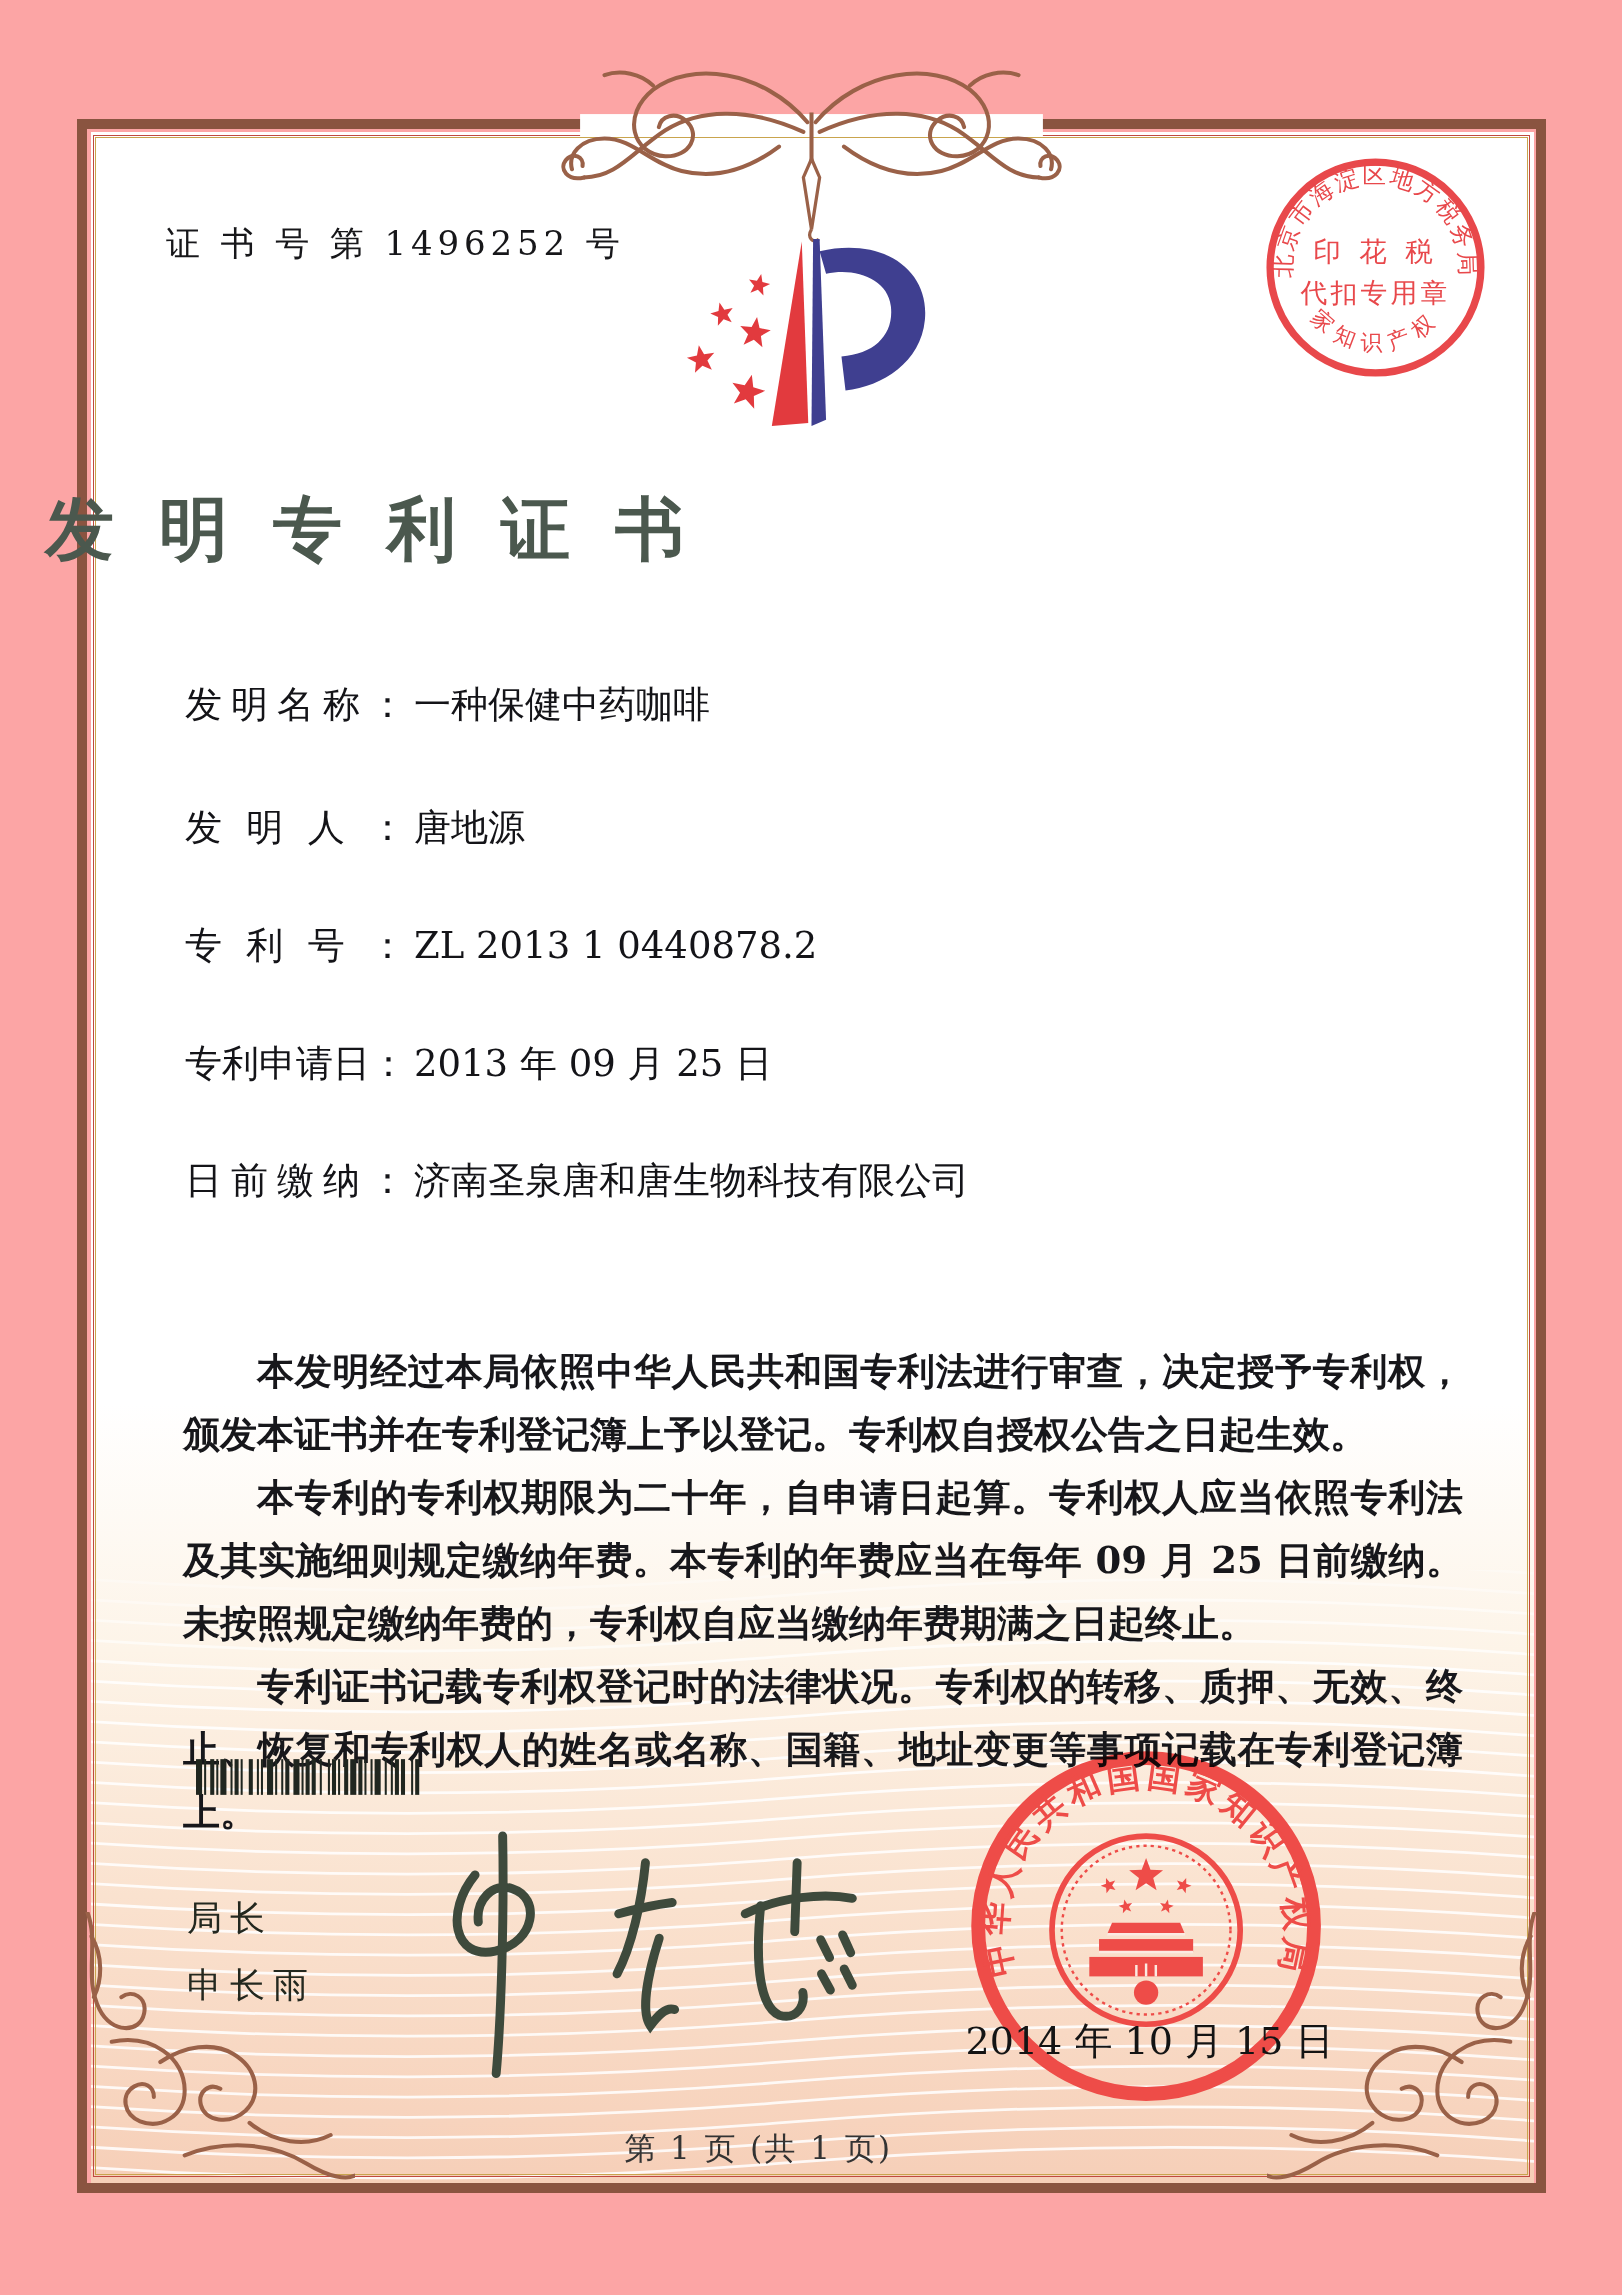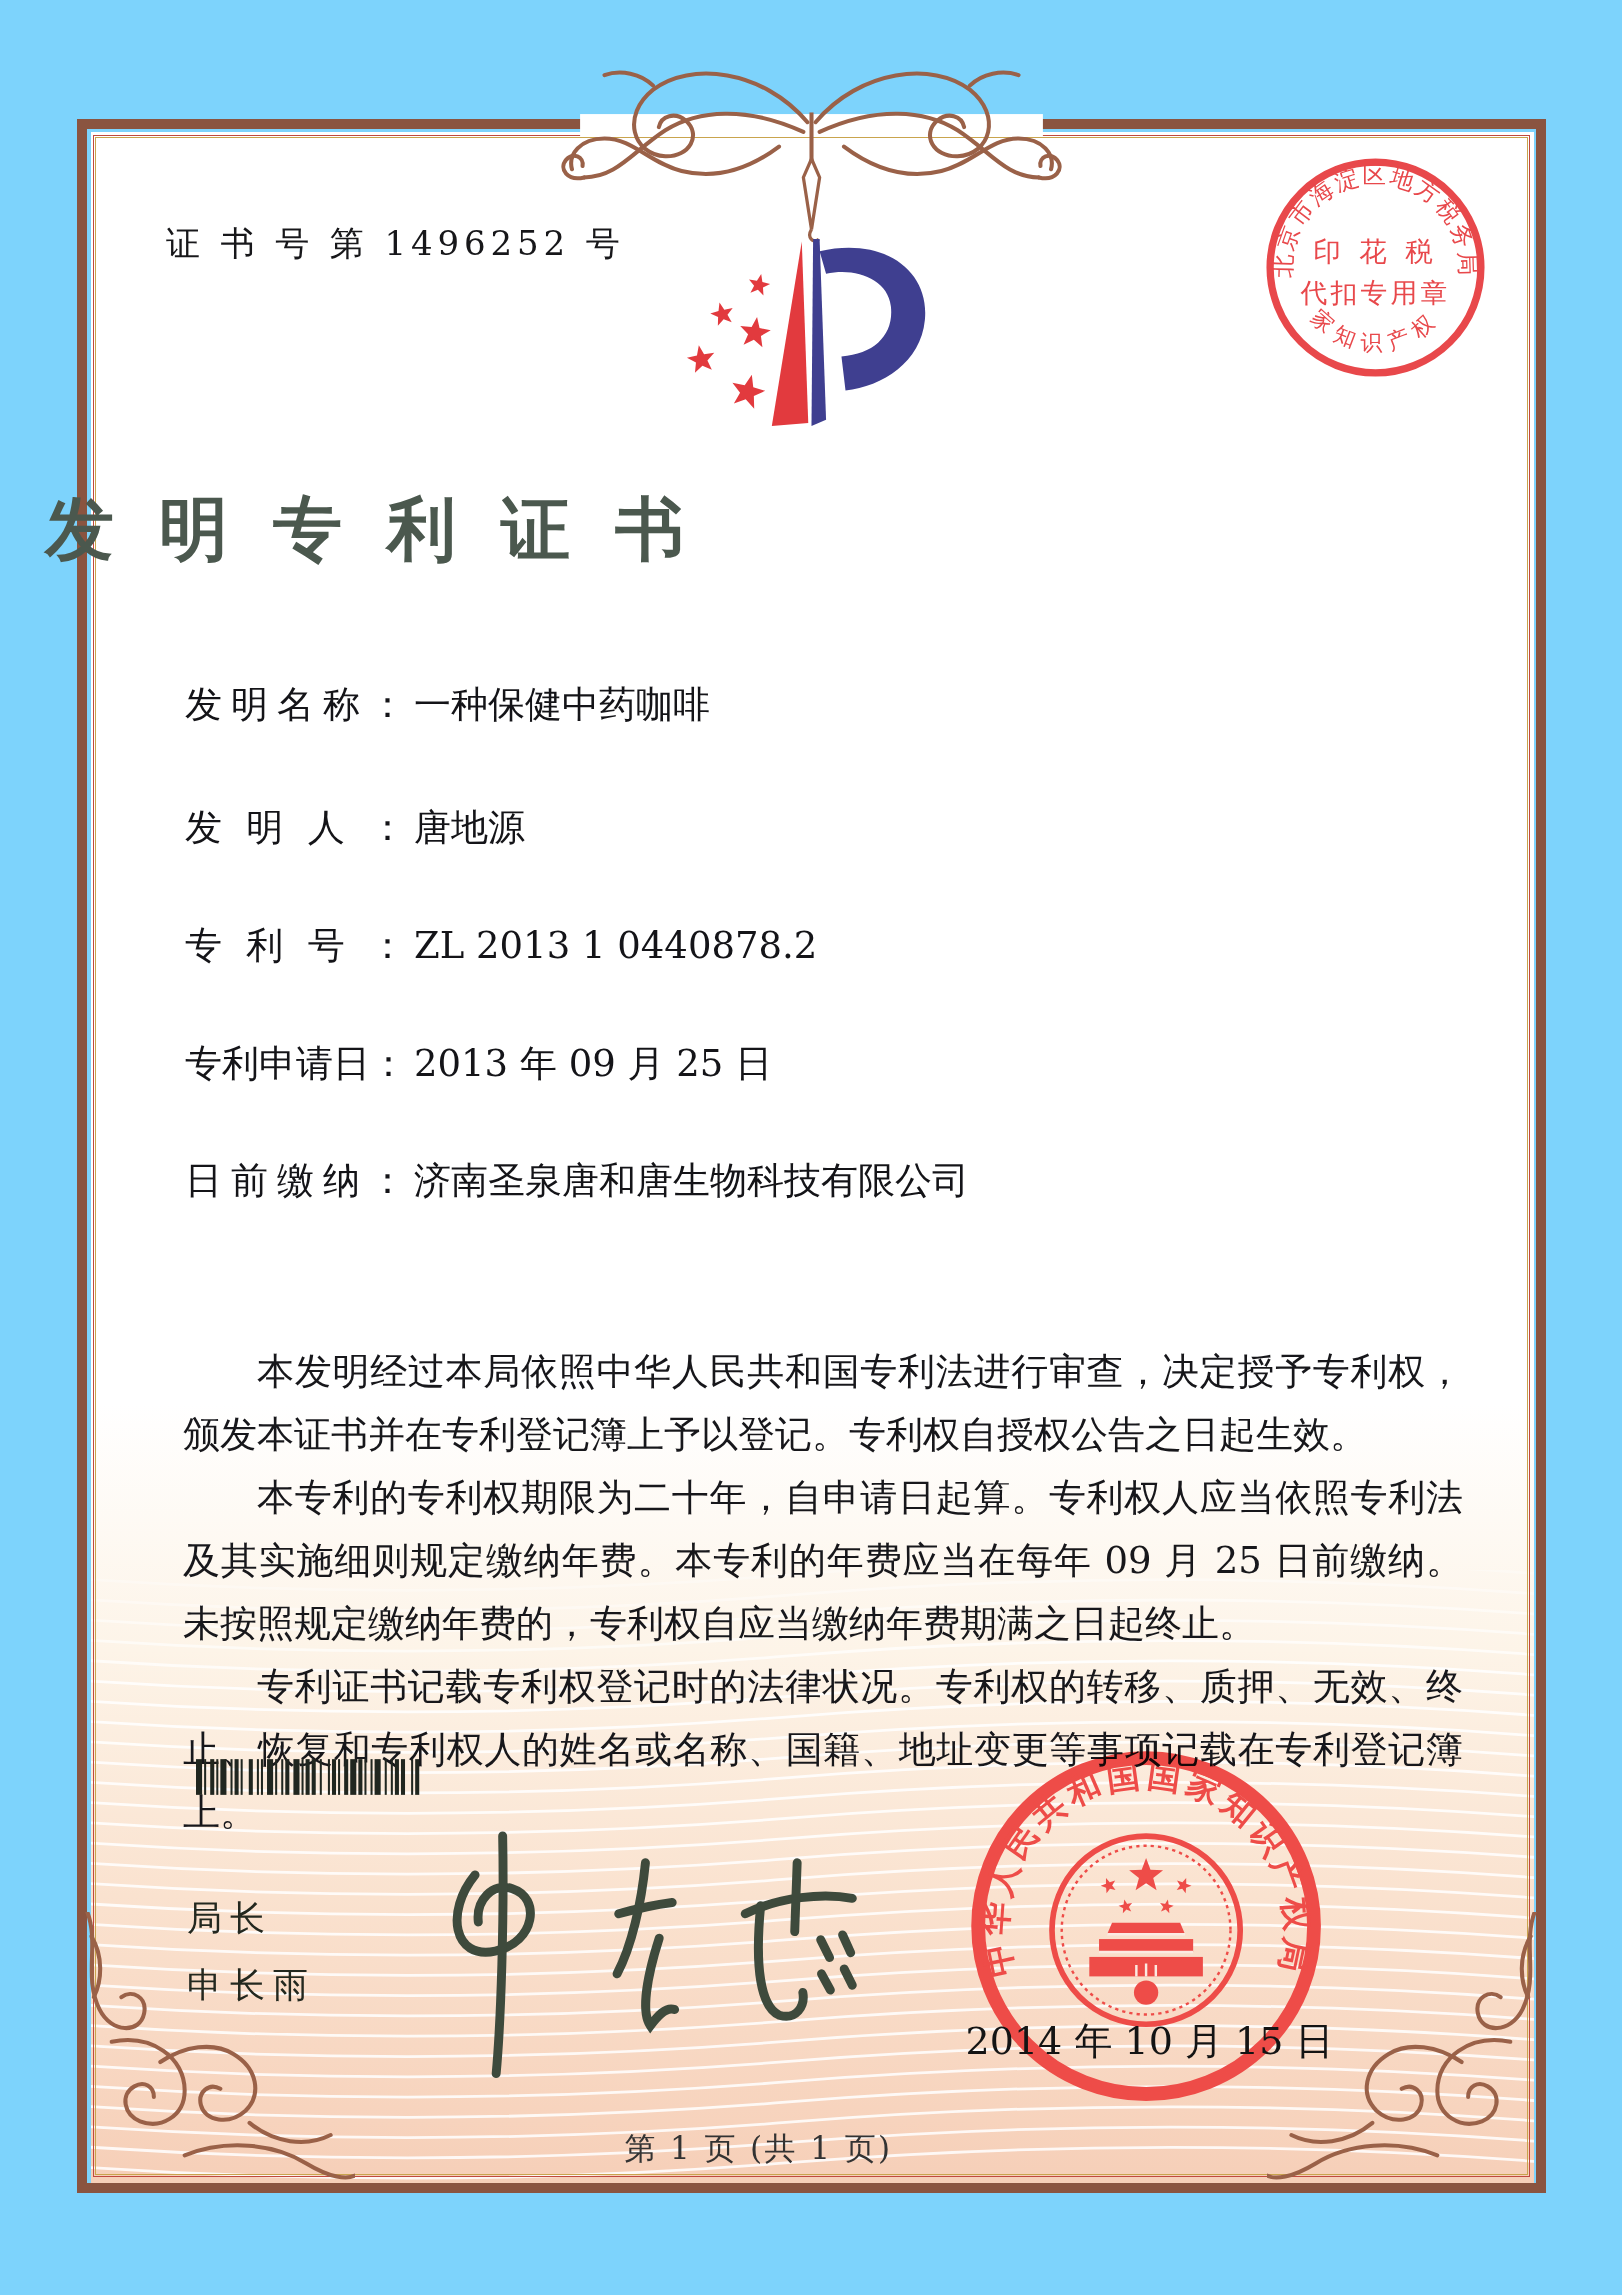--- a/index.html
+++ b/index.html
@@ -1,16 +1,16 @@
 <!DOCTYPE html>
 <html style="font-size:13px"><head>
 <meta charset="utf-8">
 <style>
   html,body{margin:0;padding:0;background:#ffffff;}
-  .page{position:relative;width:1623px;height:2295px;background:#7dd3fc;overflow:hidden;
+  .page{position:relative;width:1623px;height:2295px;background:#fca5a5;overflow:hidden;
         font-family:"DejaVu Serif","Liberation Serif",serif;color:#1c1c1c;}
   .abs{position:absolute;}
   
   .paper-bg{position:absolute;left:91px;top:132px;width:1443px;height:2051px;z-index:0;
     background:linear-gradient(180deg,#ffffff 0%,#ffffff 62%,#fdf4e8 74%,#fae2cf 86%,#f6cfb8 100%);}
   #waves{position:absolute;left:91px;top:1570px;width:1443px;height:613px;z-index:1;}
   .frame{position:absolute;left:77px;top:119px;width:1469px;height:2074px;
     border:10.5px solid #8a5440;box-sizing:border-box;z-index:2;pointer-events:none;}
   .frame-red{position:absolute;inset:5.7px;border:1.6px solid #c0493f;}
   .frame-gold{position:absolute;inset:1.6px;border:0.8px solid #c9a44d;}
@@ -18,21 +18,21 @@
   .orn{z-index:3;}
   
   .cert-no{left:166px;top:221px;font-size:34px;letter-spacing:4.9px;color:#17171a;}
   .title{left:0;top:484px;width:100%;text-align:left;font-size:69px;color:#4b584e;
          letter-spacing:45px;text-indent:45px;font-weight:bold;}
   .field{left:185px;font-size:37px;white-space:nowrap;color:#141418;}
   .field .lbl{display:inline-block;width:221px;text-align:justify;text-align-last:justify;}
   .field .val{padding-left:8px;}
   .bodytext{left:183px;top:1340px;width:1280px;font-size:37px;line-height:63px;
             text-align:justify;color:#17171b;}
-  .bodytext p{margin:0;text-indent:2em;}
+  .bodytext p{margin:0;text-indent:2em;font-weight:bold;}
   .signer{left:187px;font-size:35px;letter-spacing:8px;color:#23281f;}
   .seal-date{left:959px;top:2016px;width:381px;text-align:center;font-size:38px;
              color:#141414;z-index:6;}
   .footer{left:0;top:2128px;width:1517px;text-align:center;font-size:31px;
           letter-spacing:2.4px;color:#333;}
   .blend{mix-blend-mode:multiply;}
   svg{display:block;}
 </style>
 </head>
 <body>

